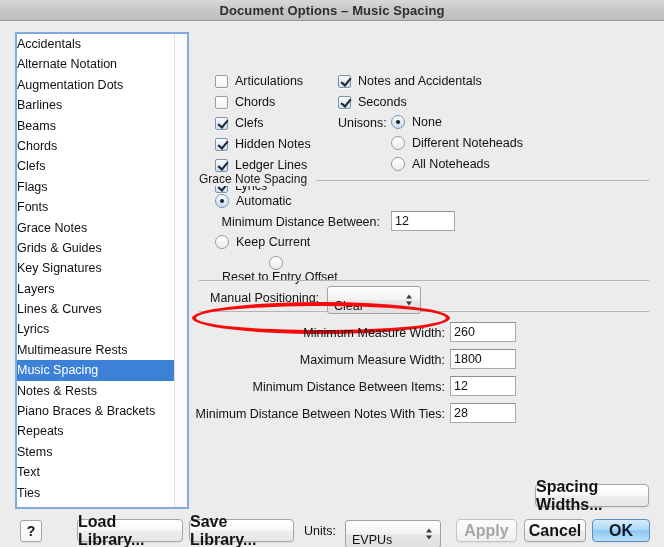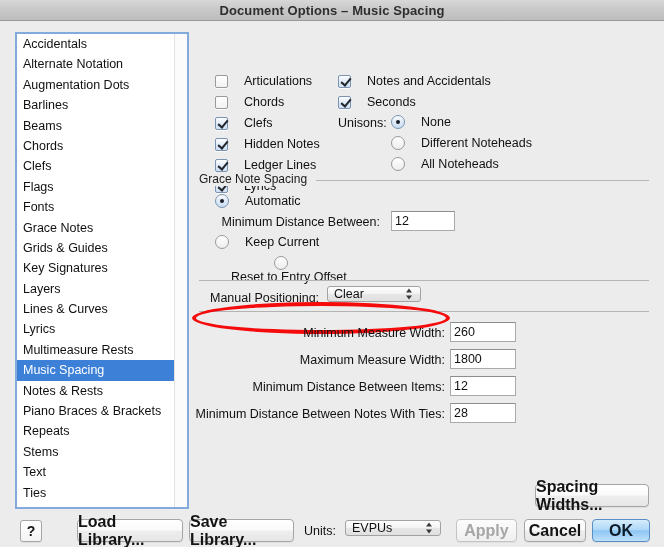--- a/index.html
+++ b/index.html
@@ -77,21 +77,20 @@
     right: 0; top: 0;
     width: 13px;
     height: 100%;
     background: #fbfbfb;
     border-left: 1px solid #e2e2e2;
     box-sizing: border-box;
   }
   .cat-item {
     height: 20.4px;
     line-height: 20.4px;
-    padding-left: 6px;
     font-size: 12.5px;
     color: #101010;
     white-space: nowrap;
     box-sizing: border-box;
   }
   .cat-item.selected {
     background: #3d80d8;
     color: #ffffff;
   }
 
@@ -143,21 +142,21 @@
     position: absolute;
     left: 4px;
     top: 0px;
     width: 4px;
     height: 8px;
     border: solid #20252c;
     border-width: 0 2px 2px 0;
     transform: rotate(40deg);
   }
   .ctl-label {
-    margin-left: 16px;
+    margin-left: 7px;
     font-size: 12.5px;
     color: #111;
   }
 
   
   .radio {
     width: 14px;
     height: 14px;
     border-radius: 50%;
     border: 1px solid #9a9a9a;
@@ -199,27 +198,27 @@
     position: absolute;
     font-size: 12.5px;
     color: #111;
     text-align: right;
     white-space: nowrap;
   }
 
   
   .popup {
     position: absolute;
-    height: 16px;
+    height: 28px;
     background: linear-gradient(to bottom, #fefefe 0%, #f3f3f3 48%, #e7e7e7 52%, #e0e0e0 100%);
     border: 1px solid #a2a2a2;
     border-radius: 3px;
     box-sizing: border-box;
     display: flex;
-    align-items: flex-start;
+    align-items: flex-end;
     font-size: 12.5px;
     color: #111;
     padding-left: 6px;
   }
   .popup .arrows {
     position: absolute;
     right: 7px;
     top: 50%;
     transform: translateY(-50%);
     width: 7px;

